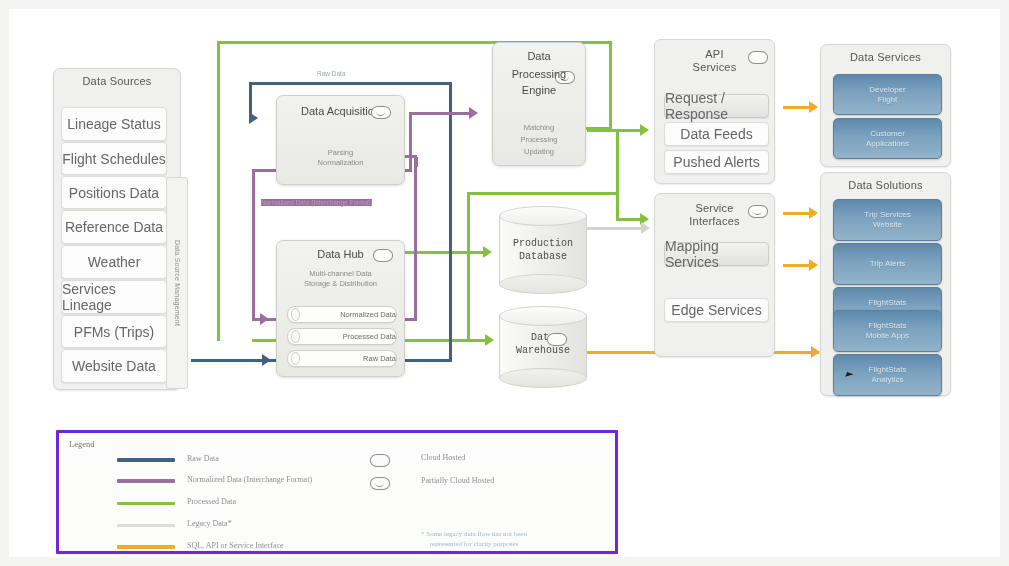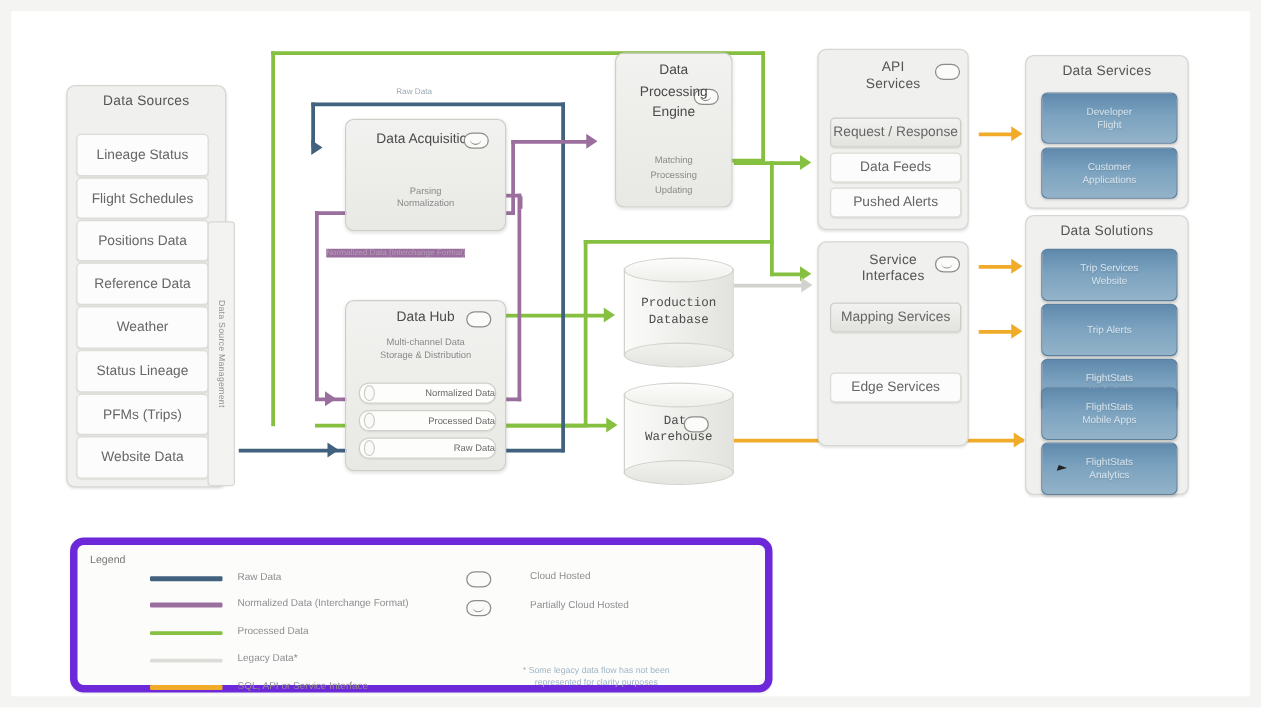--- a/index.html
+++ b/index.html
@@ -29,21 +29,21 @@
     letter-spacing:.2px;
   }
   .panel-title.two{line-height:13px;}
 
   
   .chip{
     position:absolute;
     background:#fcfcfc;
     border:1px solid #dcdcd8;
     border-radius:4px;
-    font-size:11px;color:#666;
+    font-size:14px;color:#666;
     display:flex;align-items:center;justify-content:center;
     box-shadow:0 1px 1px rgba(0,0,0,.07);
   }
   .chip.grey{
     background:linear-gradient(#f2f2f0,#e2e2de);
     border:1px solid #cdcdc8;
   }
 
   
   .bluechip{
@@ -152,22 +152,23 @@
   }
   .cloudicon.partial:after{
     content:"";position:absolute;left:4px;top:3.5px;
     width:9px;height:4px;border-bottom:1.4px solid #8d8d88;
     border-radius:0 0 6px 6px;
   }
 
   
   .legend{
     position:absolute;
-    background:#fcfcfb;border:6px solid #6d28d9;border-radius:11px;
+    background:#fcfcfb;border:3px solid #6d28d9;border-radius:1px;
     box-shadow:0 1px 2px rgba(0,0,0,.07);
+    font-family:Liberation Serif, serif;
   }
   .legend-title{position:absolute;left:10px;top:6px;font-size:8.5px;color:#77777a;}
   .lg-swatch{position:absolute;height:4px;width:58px;border-radius:1px;}
   .lg-text{position:absolute;font-size:8px;color:#8e8e92;white-space:nowrap;}
   .lg-note{position:absolute;font-size:7px;color:#9fb6c6;line-height:10px;text-align:center;}
   .cursor{
     position:absolute;width:0;height:0;
     border-left:7px solid #222;
     border-bottom:5px solid transparent;
     border-top:0 solid transparent;
@@ -192,21 +193,21 @@
     <div class="chip" style="left:0;top:69px;width:104px;height:31px;">
       <span>Positions Data</span>
       </div>
     <div class="chip" style="left:0;top:103px;width:104px;height:32px;">
       <span>Reference Data</span>
       </div>
     <div class="chip" style="left:0;top:138px;width:104px;height:32px;">
       <span>Weather</span>
       </div>
     <div class="chip" style="left:0;top:173px;width:104px;height:32px;">
-      <span>Status Lineage</span>
+      <span>Services Lineage</span>
       </div>
     <div class="chip" style="left:0;top:208px;width:104px;height:31px;">
       <span>PFMs (Trips)</span>
       </div>
     <div class="chip" style="left:0;top:242px;width:104px;height:32px;">
       <span>Website Data</span>
       </div>
   </div>
   <div class="vtab abs" style="left:157px;top:168px;width:22px;height:212px;">
     <span>Data Source Management</span>

